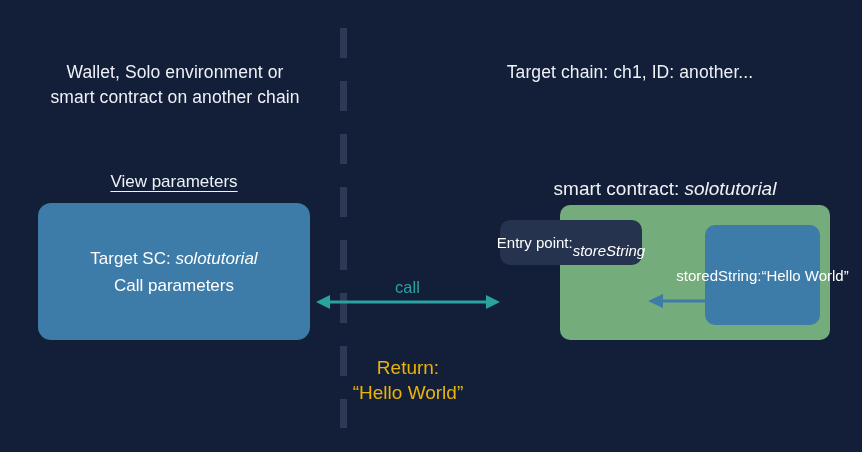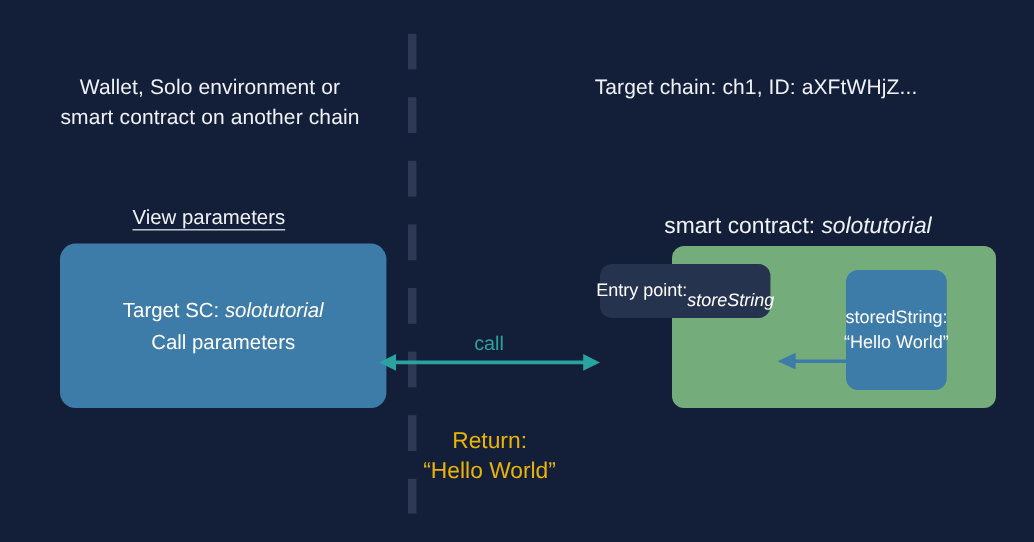--- a/index.html
+++ b/index.html
@@ -63,21 +63,20 @@
     top: 203px;
     width: 272px;
     height: 137px;
     background: #3d7ba8;
     border-radius: 13px;
     display: flex;
     flex-direction: column;
     align-items: center;
     justify-content: center;
     gap: 2px;
-    margin-left: 12px;
   }
   #view-params-box .line {
     font-size: 17px;
     line-height: 25px;
     color: #ffffff;
     text-align: center;
     white-space: nowrap;
   }
 
   
@@ -149,26 +148,26 @@
     background: #3d7ba8;
     border-radius: 10px;
     display: flex;
     align-items: center;
     justify-content: center;
   }
   #stored-string-box {
     position: absolute;
     left: 705px;
     top: 225px;
-    width: 84px;
+    width: 115px;
     height: 100px;
     background: #3d7ba8;
     border-radius: 10px;
     display: flex;
-    flex-direction: column;
+    flex-direction: row;
     align-items: center;
     justify-content: center;
   }
   .box-line {
     font-size: 15px;
     line-height: 21px;
     color: #ffffff;
     text-align: center;
     white-space: nowrap;
   }
@@ -188,21 +187,21 @@
 <div id="canvas">
 
   <div class="divider"></div>
 
   <div class="col-header" id="left-header">
     <div>Wallet, Solo environment or</div>
     <div>smart contract on another chain</div>
   </div>
 
   <div class="col-header" id="right-header">
-    <div>Target chain: ch1, ID: aXFtWHjZ...</div>
+    <div>Target chain: ch1, ID: another...</div>
   </div>
 
   <div id="view-params-title">View parameters</div>
 
   <div id="view-params-box">
     <div class="line">
       <span>Target SC:</span>
       <span class="ital">solotutorial</span>
     </div>
     <div class="line">Call parameters</div>

